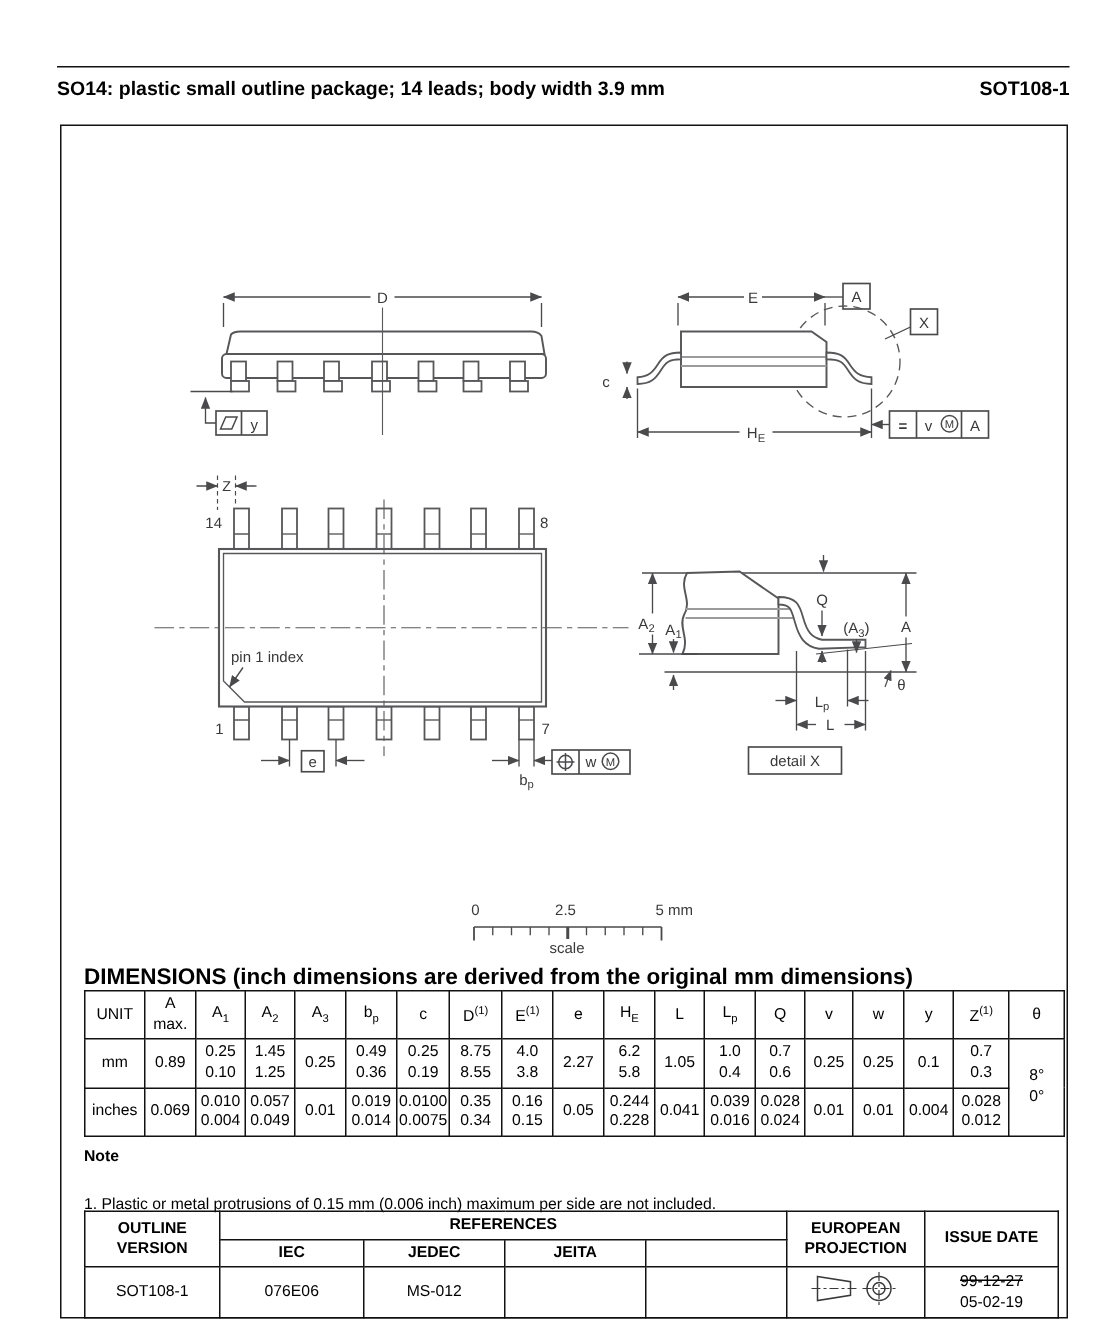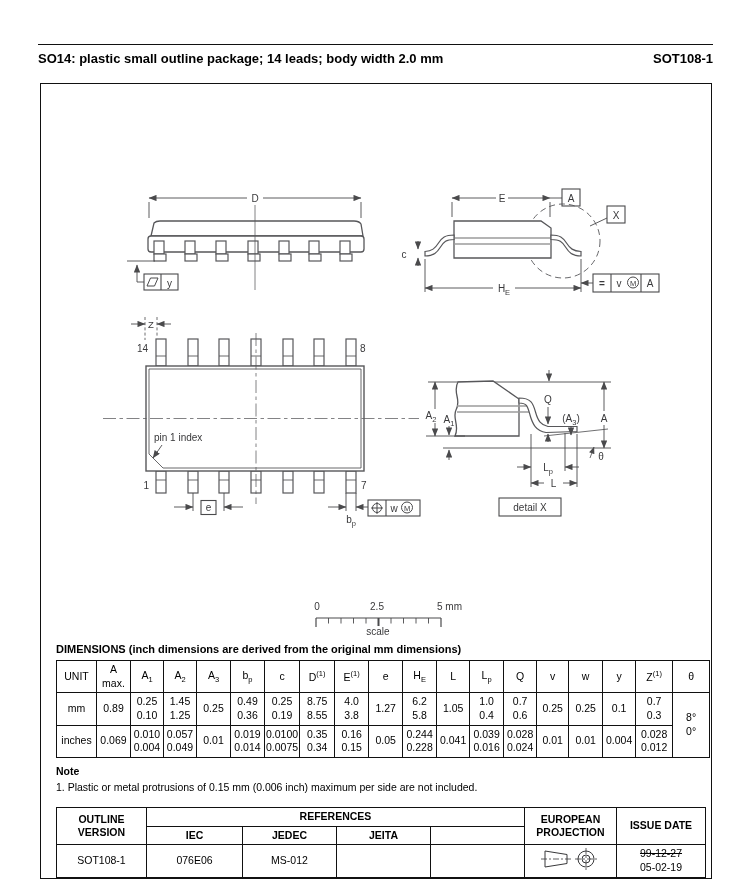--- a/index.html
+++ b/index.html
@@ -2,43 +2,43 @@
 <html><head>
 <meta charset="utf-8">
 <style>
   html,body{margin:0;padding:0;background:#fff;}
   body{width:737px;height:894px;position:relative;font-family:"Liberation Sans",sans-serif;color:#000;}
   .toprule{position:absolute;left:38px;top:44px;width:675px;border-top:1.5px solid #111;}
   .hdr-title{position:absolute;left:38px;top:51px;font-size:13px;font-weight:bold;}
   .hdr-code{position:absolute;left:0;top:51px;width:713px;text-align:right;font-size:13px;font-weight:bold;}
   .frame{position:absolute;left:40px;top:83px;width:670px;height:794px;border:1.6px solid #111;background:#fff;}
   .drawing{position:absolute;left:0;top:0;}
-  .dim-title{position:absolute;left:15px;top:559px;font-size:11px;font-weight:bold;}
+  .dim-title{position:absolute;left:15px;top:559px;font-size:15px;font-weight:bold;}
   table{border-collapse:collapse;table-layout:fixed;}
   .dims{position:absolute;left:15px;top:576px;font-size:10.5px;}
   .dims th,.dims td{border:1px solid #111;text-align:center;vertical-align:middle;padding:2px 1px;font-weight:normal;line-height:1.3;}
   .dims sub,.refs sub{font-size:7.5px;}
   .dims sup{font-size:7.5px;vertical-align:super;}
   .note-block{position:absolute;left:15px;top:681px;font-size:10.5px;}
-  .note-head{font-weight:bold;margin-bottom:4px;}
+  .note-head{font-weight:bold;margin-bottom:20px;}
   .refs{position:absolute;left:15px;top:723px;font-size:10.5px;}
   .refs td{border:1px solid #111;text-align:center;vertical-align:middle;padding:2px 3px;line-height:1.3;}
   .refs .hd{font-weight:bold;}
   .pre{white-space:pre-line;}
   .r1{height:18px;margin-top:36px;} .r2{height:18px;} .r3{height:32px;}
   .strike{text-decoration:line-through;}
   svg text{font-family:"Liberation Sans",sans-serif;}
   .t{font-size:10px;fill:#39393b;}
   .t95{font-size:9.5px;fill:#39393b;}
 </style>
 </head>
 <body>
 
 <div class="toprule"></div>
-<div class="hdr-title">SO14: plastic small outline package; 14 leads; body width 2.0 mm</div>
+<div class="hdr-title">SO14: plastic small outline package; 14 leads; body width 3.9 mm</div>
 <div class="hdr-code">SOT108-1</div>
 
 <div class="frame">
 
 <svg class="drawing" width="670" height="558" viewBox="0 0 670 558">
   <defs>
     <marker id="ah" viewBox="0 0 10 8" refX="9.5" refY="4" markerWidth="9" markerHeight="7" orient="auto-start-reverse">
       <path d="M0,0 L10,4 L0,8 Z" fill="#4a4a4c"></path>
     </marker>
   </defs>
@@ -300,21 +300,21 @@
         <tr>
           <td>mm</td>
           <td>0.89</td>
           <td>0.25<br>0.10</td>
           <td>1.45<br>1.25</td>
           <td>0.25</td>
           <td>0.49<br>0.36</td>
           <td>0.25<br>0.19</td>
           <td>8.75<br>8.55</td>
           <td>4.0<br>3.8</td>
-          <td>1.27</td>
+          <td>2.27</td>
           <td>6.2<br>5.8</td>
           <td>1.05</td>
           <td>1.0<br>0.4</td>
           <td>0.7<br>0.6</td>
           <td>0.25</td>
           <td>0.25</td>
           <td>0.1</td>
           <td>0.7<br>0.3</td>
           <td rowspan="2">8°<br>0°</td>
         </tr>

